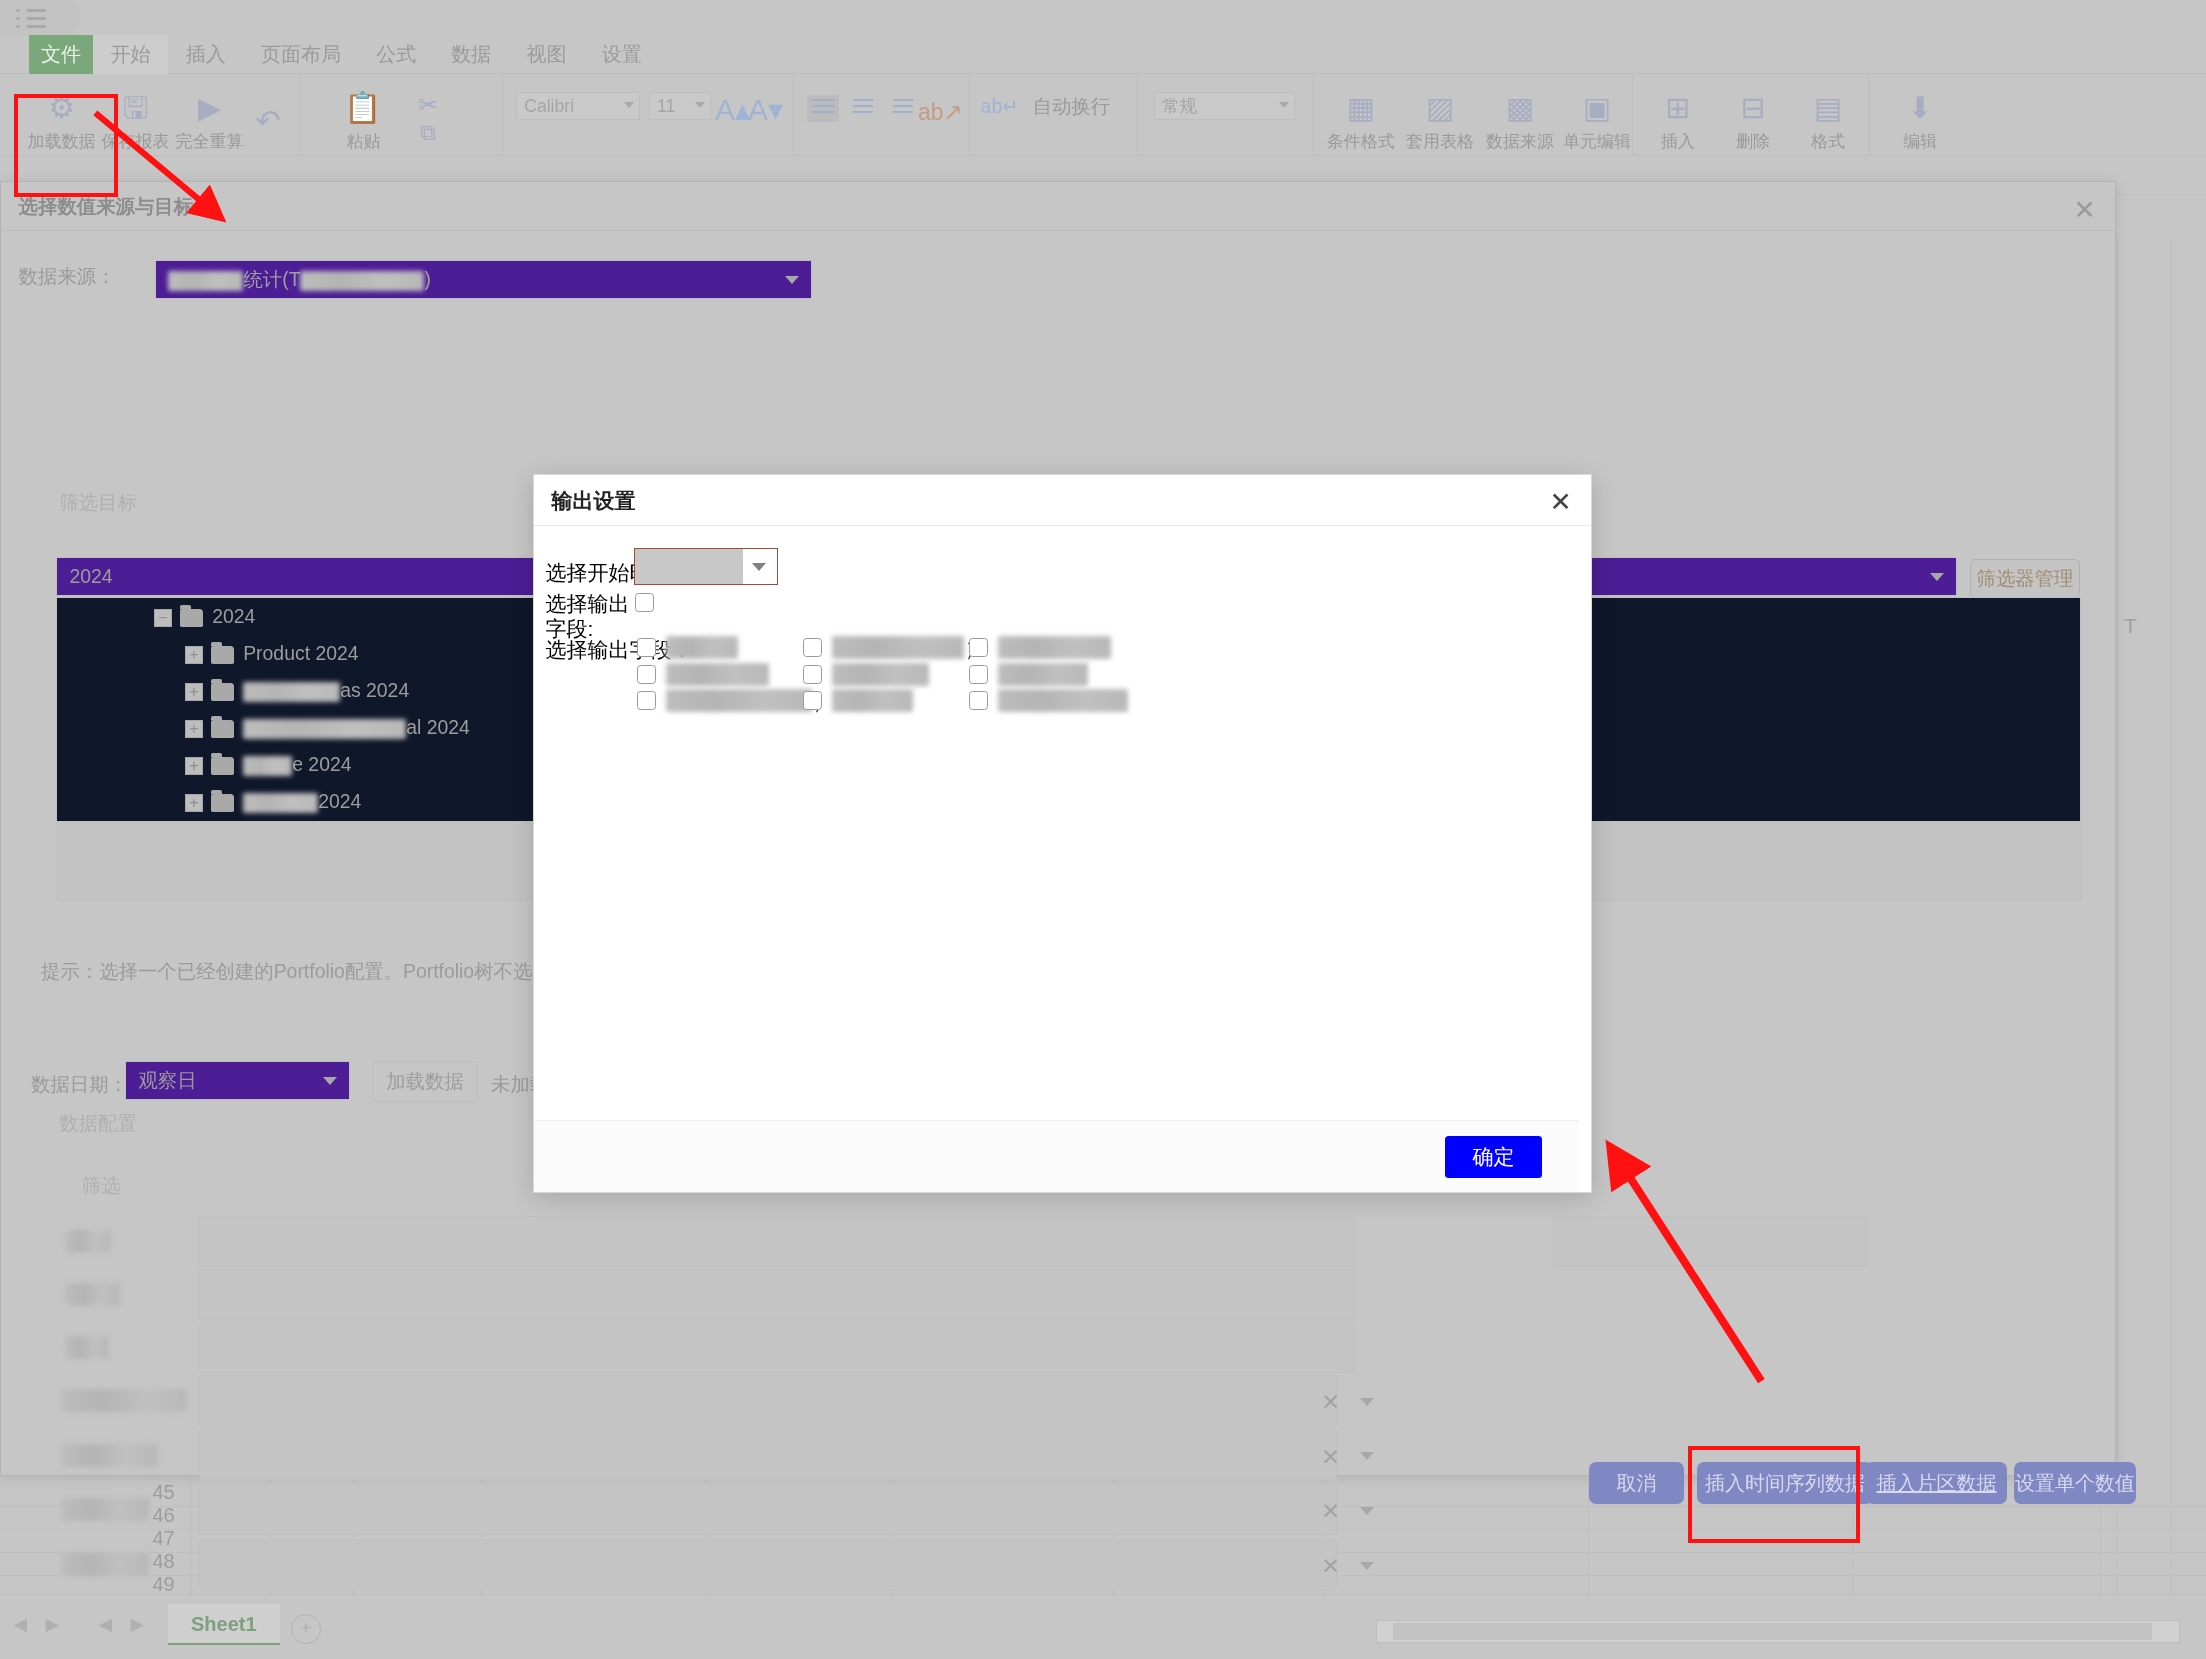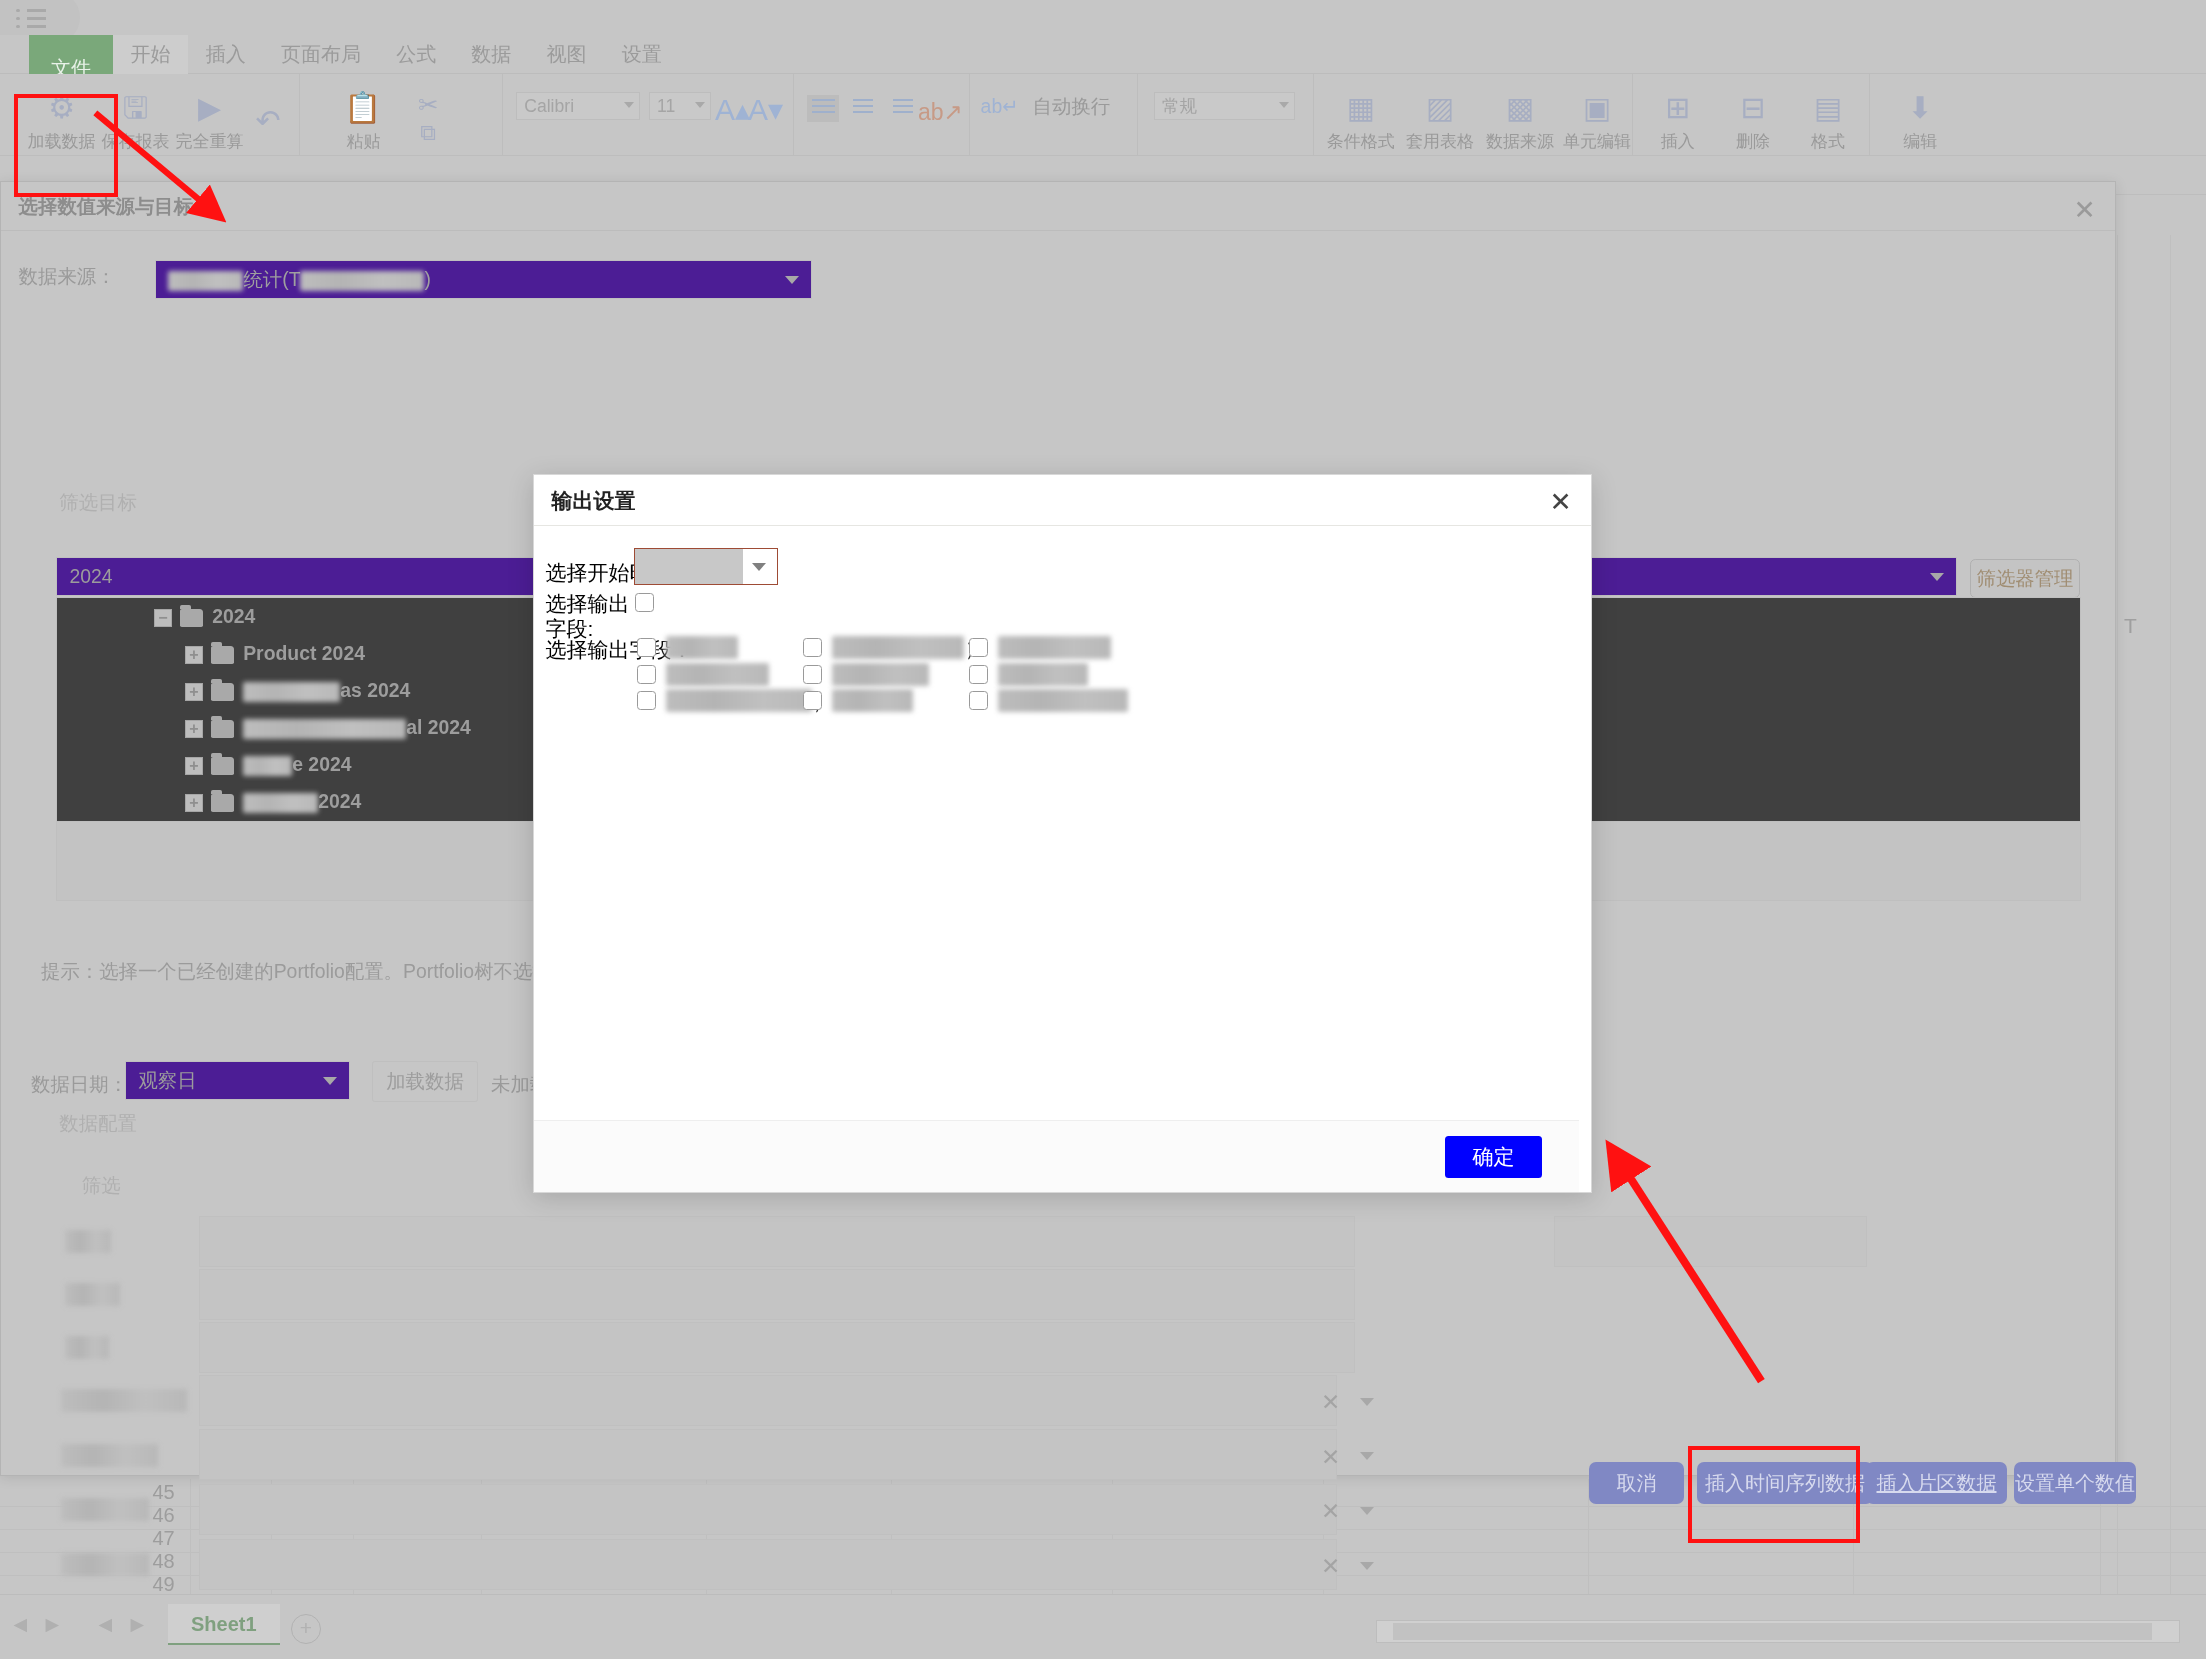--- a/index.html
+++ b/index.html
@@ -13,21 +13,21 @@
   
   #excel { position:absolute; inset:0; background:#c6c6c6; }
   .topbar { height:35px; background:#c6c6c6; position:relative; }
   .topbar .hamburger { position:absolute; left:16px; top:8.8px; width:30px; height:19.4px; }
   .topbar .hamburger i { display:block; height:3.5px; background:#a9a9a9; margin-bottom:4.4px; margin-left:10.6px; width:19.4px; position:relative;}
   .topbar .hamburger i:before { content:""; position:absolute; left:-10.6px; top:0; width:3.5px; height:3.5px; background:#a9a9a9; border-radius:50%; }
   .topbar .orb { position:absolute; left:-26.5px; top:-8.8px; width:106px; height:53px; border-radius:0 53px 53px 0; background:#c2c2c2; }
 
   .tabstrip { height:39px; background:#c6c6c6; position:relative; border-bottom:0.9px solid #bcbcbc; }
   .tab { float:left; height:39px; line-height:39px; padding:0 17.6px; font-size:20px; color:#9b9b9b; }
-  .tab.file { background:#7aa87a; color:#e9f2e9; margin-left:29px; width:84px; padding:14px; text-align:center;}
+  .tab.file { background:#7aa87a; color:#e9f2e9; margin-left:29px; width:64px; padding:0; text-align:center;}
   .tab.active-sheet { background:#cdcdcd; }
 
   .ribbon { height:82px; background:#c6c6c6; position:relative; border-bottom:0.9px solid #bdbdbd; overflow:hidden;}
   .rgroup { position:absolute; top:0; height:82px; border-right:0.9px solid #bdbdbd; }
   .ricon { position:absolute; text-align:center; width:74px; }
   .ricon .gl { display:block; height:44px; line-height:44px; font-size:30px; color:#a7aec2; }
   .ricon .lb { display:block; font-size:17px; color:#9a9a9a; white-space:nowrap; }
   .fontbox { position:absolute; border:0.9px solid #bdbdbd; background:#c9c9c9; height:28px; line-height:26.5px; font-size:17.6px; color:#a5a5a5; padding-left:7px;}
   .fontbox .caret { position:absolute; right:5.3px; top:9.7px; border-left:5.3px solid transparent;border-right:5.3px solid transparent;border-top:6.2px solid #a9a9a9;}
   .alignbtn { position:absolute; width:32px; height:26.5px; }
@@ -59,21 +59,21 @@
   .row-src { position:absolute; left:17.6px; top:81px; }
   .lbl { font-size:19.4px; color:#9a9a9a; }
   .inputbox { border:0.9px solid #bfbfbf; background:#4c1d95; height:39px; line-height:37px; font-size:19.4px; color:#9c9c9c; padding-left:12.4px; position:relative;}
   .inputbox .caret { position:absolute; right:12.4px; top:15px; border-left:7px solid transparent;border-right:7px solid transparent;border-top:8.8px solid #a8a8a8;}
   .blur { display:inline-block; background:linear-gradient(90deg,#bdbdbd,#b4b4b4,#c0c0c0,#b8b8b8); filter:blur(2.6px); vertical-align:middle; border-radius:1.8px;}
 
   fieldset.grp { position:absolute; border:none; margin:0; padding:0; }
   fieldset.grp > legend { font-size:19.4px; color:#b0b0b0; padding:0 8.8px; margin-left:23px; }
   fieldset.grp .line { position:absolute; left:0; right:0; top:13.2px; height:0.9px; background:#bdbdbd; z-index:-1;}
 
-  .treebox { position:absolute; border:0.9px solid #bfbfbf; background:#404040;font-weight:bold; }
+  .treebox { position:absolute; border:0.9px solid #bfbfbf; background:#0f172a; }
   .treerow { font-size:19.4px; color:#9d9d9d; height:37px; line-height:37px; white-space:nowrap; }
   .expander { display:inline-block; width:17.6px; height:17.6px; border:0.9px solid #a6a6a6; background:#bdbdbd; text-align:center; line-height:15px; font-size:16px; color:#8f8f8f; vertical-align:middle; margin-right:8.8px;}
   .folder { display:inline-block; width:23px; height:17.6px; background:#a9a9a9; border-radius:1.8px 3.5px 1.8px 1.8px; vertical-align:middle; margin-right:8.8px; position:relative;}
   .folder:before { content:""; position:absolute; left:0; top:-4.4px; width:10.6px; height:4.4px; background:#a9a9a9; border-radius:1.8px 1.8px 0 0;}
 
   .hintline { position:absolute; font-size:19.4px; color:#9b9b9b; }
   .btnplain { border:0.9px solid #bfbfbf; background:#c6c6c6; color:#9d9d9d; font-size:19.4px; height:41px; line-height:39px; text-align:center; position:absolute; border-radius:2.6px;}
   .btnmgr { border:0.9px solid #b0b0b0; background:#c4c4c4; color:#a08d72; font-size:19.4px; height:39px; line-height:37px; text-align:center; position:absolute; border-radius:5.3px;}
   .fieldrow { position:absolute; }
   .fieldrow .fbox { position:absolute; border:0.9px solid #c0c0c0; background:#c4c4c4; height:51px; }

